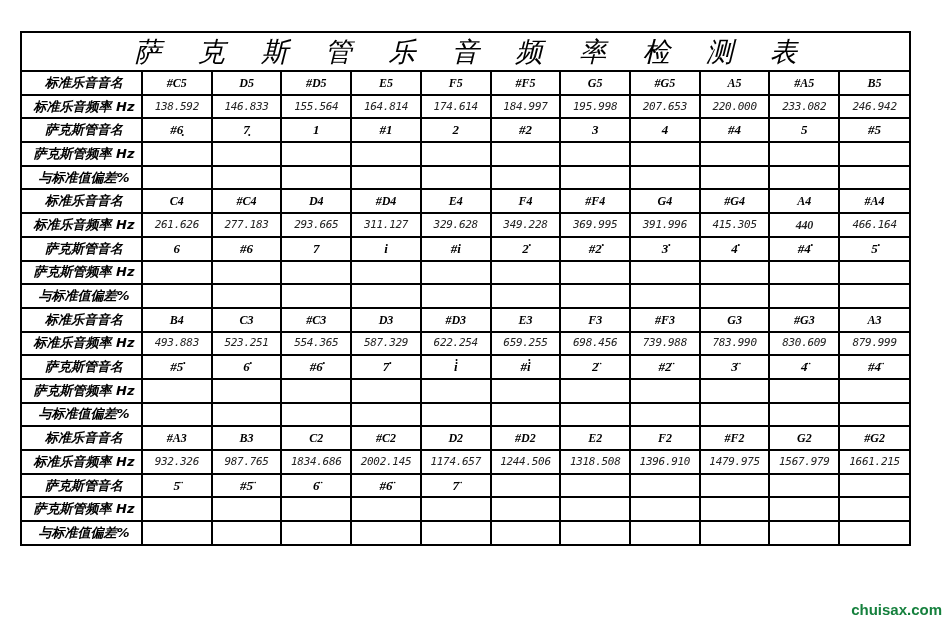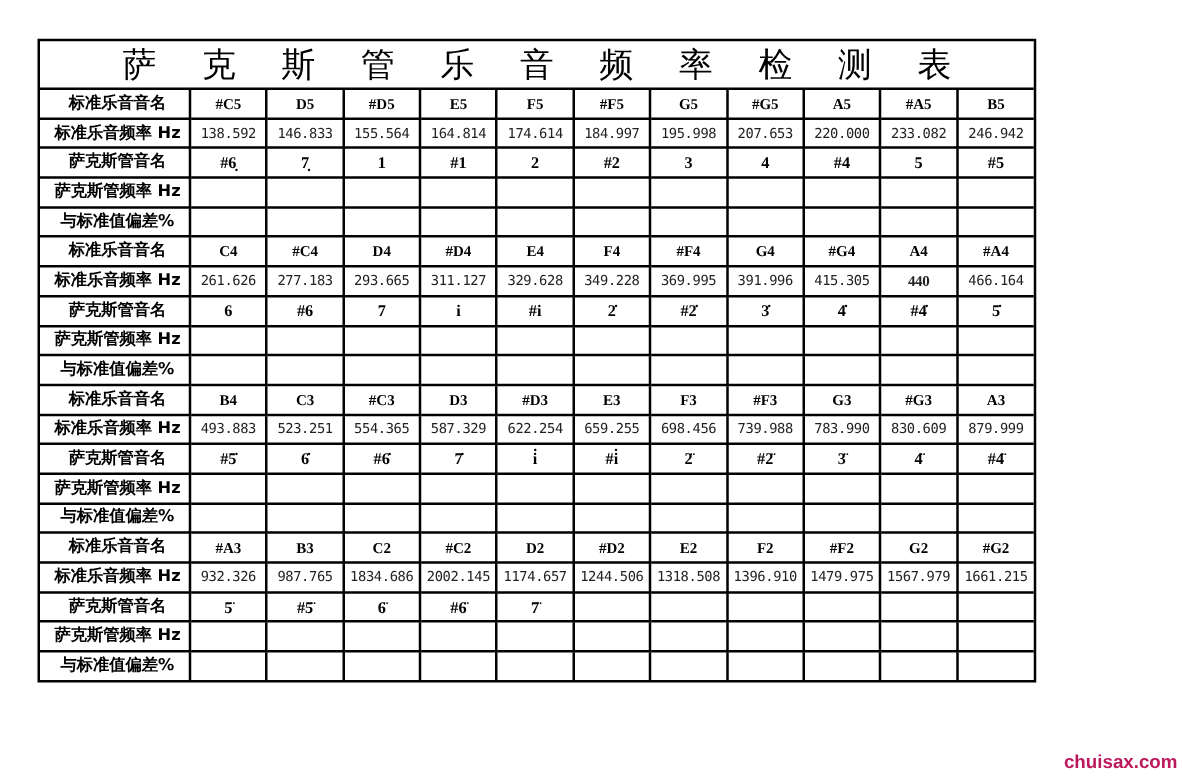--- a/index.html
+++ b/index.html
@@ -10,25 +10,26 @@
   body {
     width: 946px;
     height: 622px;
     position: relative;
     overflow: hidden;
     font-family: "DejaVu Sans", sans-serif;
     color: #000;
   }
   .sheet {
     position: absolute;
-    left: 30px;
+    left: 20px;
     top: 31px;
-    width: 799px;
+    width: 891px;
     border: 2px solid #000;
     box-sizing: border-box;
+    font-style: italic;
   }
   .title-row {
     height: 39px;
     border-bottom: 2px solid #000;
     display: flex;
     align-items: center;
     justify-content: center;
     box-sizing: border-box;
   }
   .title {
@@ -84,21 +85,21 @@
     font-size: 13px !important;
   }
   td.blank-cell { }
   .watermark {
     position: absolute;
     right: 4px;
     bottom: 4px;
     font-family: "Liberation Sans", sans-serif;
     font-weight: bold;
     font-size: 15px;
-    color: #be185d;
+    color: #15803d;
     letter-spacing: 0px;
   }
 </style>
 </head>
 <body>
 
 <div class="sheet">
   <div class="title-row">
     <span class="title">萨 克 斯 管 乐 音 频 率 检 测 表</span>
   </div>

